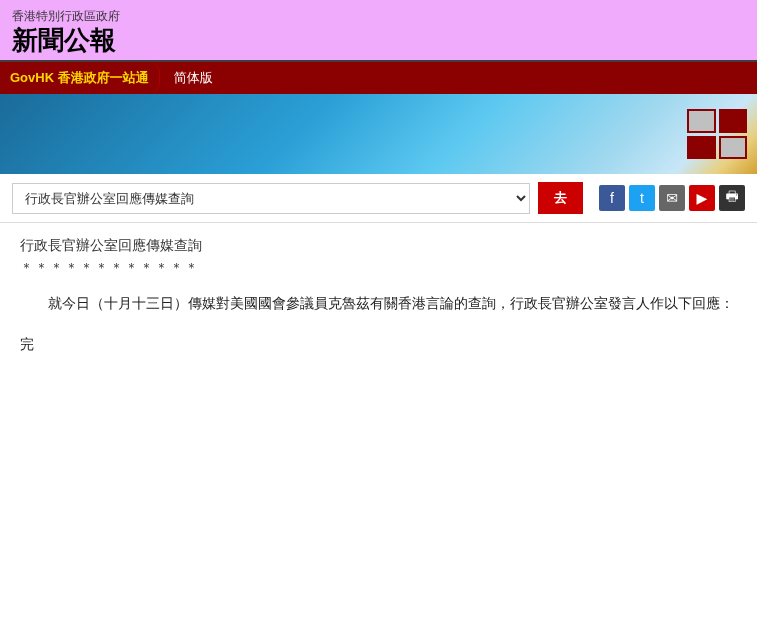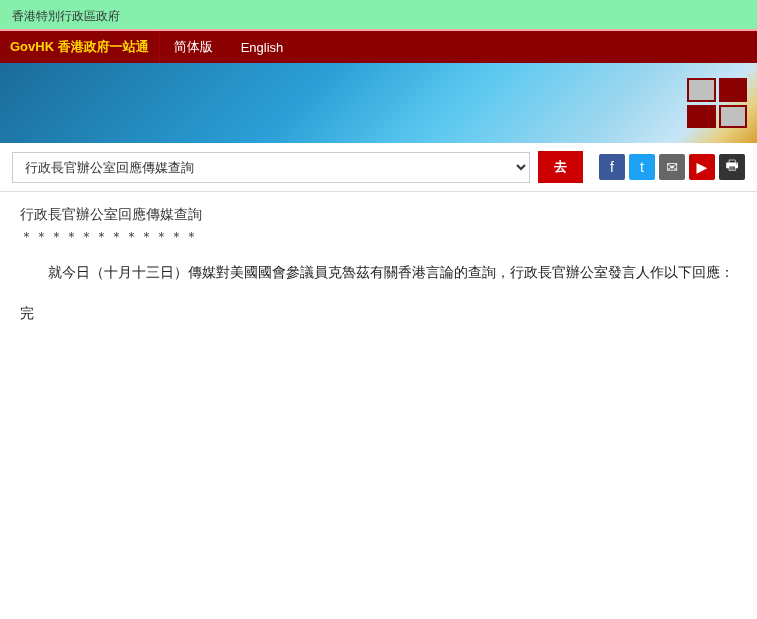--- a/index.html
+++ b/index.html
@@ -1,25 +1,25 @@
 <!DOCTYPE html>
 <html><head>
   <meta charset="utf-8">
   <style>
     * { margin: 0; padding: 0; box-sizing: border-box; }
     body { font-family: Arial, "Microsoft YaHei", sans-serif; font-size: 14px; background: #fff; width: 757px; }
 
     
-    .top-header { background: #86efac; padding: 8px 16px 4px 12px; border-bottom: 2px solid #fca5a5; }
+    .top-header { background: #f0abfc; padding: 8px 16px 4px 12px; border-bottom: 2px solid #404040; }
     .gov-label { font-size: 12px; color: #333; }
     .site-title { font-size: 26px; font-weight: bold; color: #000; line-height: 1.2; }
 
     
     .nav-bar { background: #8B0000; display: flex; align-items: center; height: 32px; padding: 0; }
-    .nav-govhk { background: #8B0000; color: #FFD700; font-weight: bold; font-size: 13px; padding: 0 10px; height: 100%; display: flex; align-items: center; border-right: 1px solid #a00; }
+    .nav-govhk { background: #8B0000; color: #FFD700; font-weight: bold; font-size: 13px; padding: 0 10px; height: 100%; display: flex; align-items: center; border-right: 1px solid #a00; border-radius: 11px; }
     .nav-govhk span.govhk-text { color: #FFD700; }
     .nav-item { color: #fff; font-size: 13px; padding: 5px 14px; height: 100%; display: flex; align-items: center; cursor: pointer; text-decoration: none; }
 
     
     .banner { width: 100%; height: 80px; background: linear-gradient(135deg, #1a6b9a 0%, #2a9fd6 40%, #5bc8f0 60%, #a0d8ef 80%, #c8e6f7 90%, #e8d080 95%, #d4a030 100%); position: relative; overflow: hidden; display: flex; align-items: center; }
     .banner-logo { position: absolute; right: 10px; top: 50%; transform: translateY(-50%); }
     .banner-logo-box { width: 60px; height: 50px; display: grid; grid-template-columns: 1fr 1fr; gap: 3px; }
     .banner-logo-box .lb { border: 2px solid #8B0000; }
     .banner-logo-box .lb1 { background: #c0c0c0; }
     .banner-logo-box .lb2 { background: #8B0000; }
@@ -44,28 +44,28 @@
     .divider-stars { font-size: 13px; letter-spacing: 2px; margin-bottom: 14px; color: #333; }
     .content-body { font-size: 14px; line-height: 1.8; color: #222; }
     .content-body p { margin-bottom: 12px; text-indent: 2em; font-family: Liberation Serif, serif; }
     .content-footer { margin-top: 16px; font-size: 14px; color: #222; line-height: 1.8; }
   </style>
 </head>
 <body>
 
 <div class="top-header">
   <div class="gov-label">香港特別行政區政府</div>
+  <div class="site-title">新聞公報</div>
 </div>
 
 <div class="nav-bar">
   <div class="nav-govhk">
     <span class="govhk-text">GovHK 香港政府一站通</span>
   </div>
   <a class="nav-item">简体版</a>
-  <a class="nav-item">English</a>
 </div>
 
 <div class="banner">
   <div class="banner-logo">
     <div class="banner-logo-box">
       <div class="lb lb1"></div>
       <div class="lb lb2"></div>
       <div class="lb lb3"></div>
       <div class="lb lb4"></div>
     </div>

